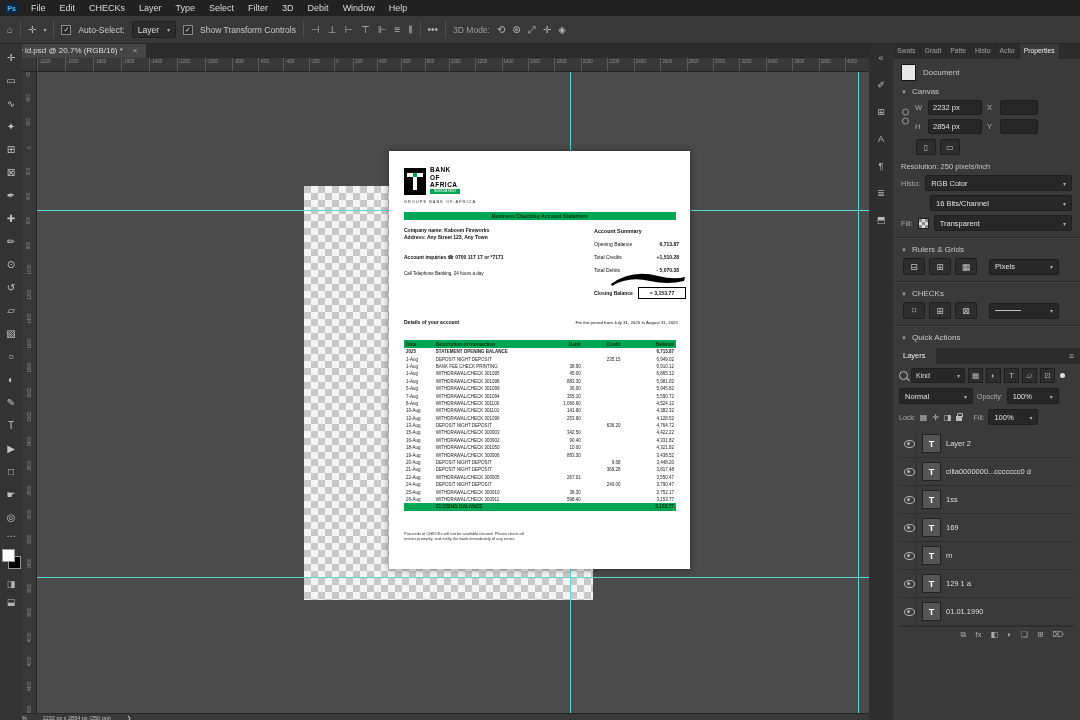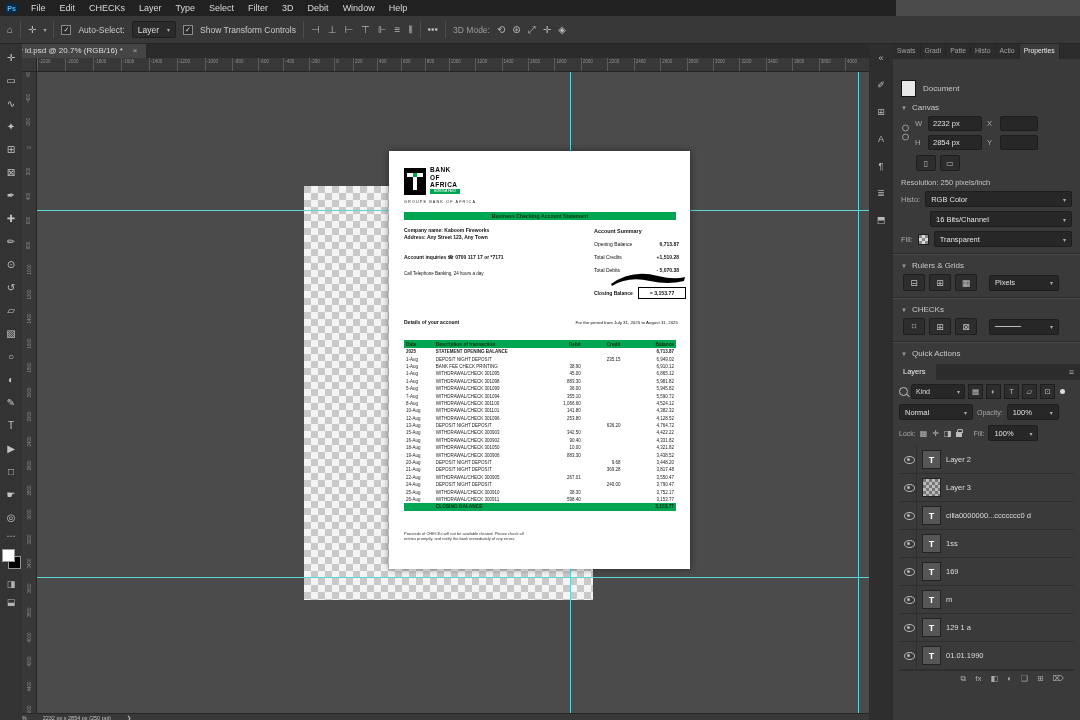--- a/index.html
+++ b/index.html
@@ -1,21 +1,21 @@
 <!DOCTYPE html>
 <html><head>
 <meta charset="utf-8">
 <style>
   html,body{margin:0;padding:0}
   body{width:1080px;height:720px;position:relative;overflow:hidden;background:#4b4b4b;font-family:"Liberation Sans","DejaVu Sans",sans-serif;}
   :root{--green:#00a651;--guide:#5fd6d6}
   .abs{position:absolute}
 
   
-  #menubar{position:absolute;left:0;top:0;width:896px;height:16px;background:#212121;display:flex;align-items:center;color:#d8d8d8;font-size:9px;z-index:60}
+  #menubar{position:absolute;left:0;top:0;width:1080px;height:16px;background:#212121;display:flex;align-items:center;color:#d8d8d8;font-size:9px;z-index:60}
   #ps-logo{width:13px;height:11px;background:#0a2a44;color:#58b6f0;font-size:7px;font-weight:bold;display:flex;align-items:center;justify-content:center;margin:0 6px 0 5px;border-radius:1px}
   .menu-item{padding:0 7px;line-height:16px}
 
   
   #optionsbar{position:absolute;left:0;top:16px;width:1080px;height:27px;background:#383838;border-bottom:1px solid #262626;display:flex;align-items:center;color:#c9c9c9;font-size:8.5px;gap:7px;padding:0 7px;z-index:59}
   .vsep{width:1px;height:17px;background:#4d4d4d}
   .cb{width:8px;height:8px;border:1px solid #8a8a8a;background:#2b2b2b;display:inline-flex;align-items:center;justify-content:center;font-size:7px;color:#ddd}
   .opt-select{background:#2b2b2b;border:1px solid #1f1f1f;border-radius:2px;height:15px;display:inline-flex;align-items:center;gap:8px;padding:0 5px;color:#ddd}
   .caret{font-size:6px;color:#aaa}
   .icon-btn{color:#b5b5b5;font-size:10px}
@@ -87,21 +87,21 @@
 
   
   #rightstrip{position:absolute;left:869px;top:43px;width:24px;height:677px;background:#2e2e2e;display:flex;flex-direction:column;align-items:center;gap:13px;padding-top:8px;color:#b8b8b8;font-size:9px;z-index:45}
   .rs-icon{width:18px;height:14px;display:flex;align-items:center;justify-content:center}
 
   
   #rightpanel{position:absolute;left:893px;top:43px;width:187px;height:677px;background:#3a3a3a;color:#c8c8c8;font-size:8px;z-index:45;overflow:hidden}
   #ptabs{display:flex;height:16px;background:#2c2c2c}
   .ptab{padding:0 4px;line-height:16px;font-size:6.8px;color:#a0a0a0;border-right:1px solid #262626;white-space:nowrap;overflow:hidden}
   .ptab.active{background:#3a3a3a;color:#ececec}
-  #props{padding:21px 8px 0}
+  #props{padding:5px 8px 0}
   .doc-row{display:flex;gap:7px;align-items:center;margin-bottom:6px}
   .doc-icon{width:13px;height:15px;background:#e8e8e8;border:1px solid #141414}
   .sec-head{display:flex;gap:5px;align-items:center;margin:6px 0 4px}
   .chev{font-size:6px;color:#9a9a9a}
   .whwrap{display:flex;gap:5px;align-items:center}
   .whgrid{display:grid;grid-template-columns:8px 54px 8px 38px;column-gap:5px;row-gap:4px;align-items:center}
   .pfield{background:#272727;border:1px solid #1e1e1e;border-radius:2px;height:13px;display:flex;align-items:center;padding:0 4px;font-size:7.5px;color:#e0e0e0}
   .pfield.dis{color:#6e6e6e}
   .plabel{color:#a8a8a8;font-size:7.5px}
   .orient-row{display:flex;gap:4px;margin:5px 0 0 15px}
@@ -704,29 +704,20 @@
           </div>
           <span class="lthumb">T</span>
           <span class="lname">Layer 2</span>
         </div>
         <div class="lrow child">
           <div class="eye-cell">
             <span class="eye">
               <i></i>
             </span>
           </div>
-          <span class="lthumb checker"></span>
-          <span class="lname">Layer 3</span>
-        </div>
-        <div class="lrow child">
-          <div class="eye-cell">
-            <span class="eye">
-              <i></i>
-            </span>
-          </div>
           <span class="lthumb">T</span>
           <span class="lname">cilla0000000...ccccccc0 d</span>
         </div>
         <div class="lrow child">
           <div class="eye-cell">
             <span class="eye">
               <i></i>
             </span>
           </div>
           <span class="lthumb">T</span>

